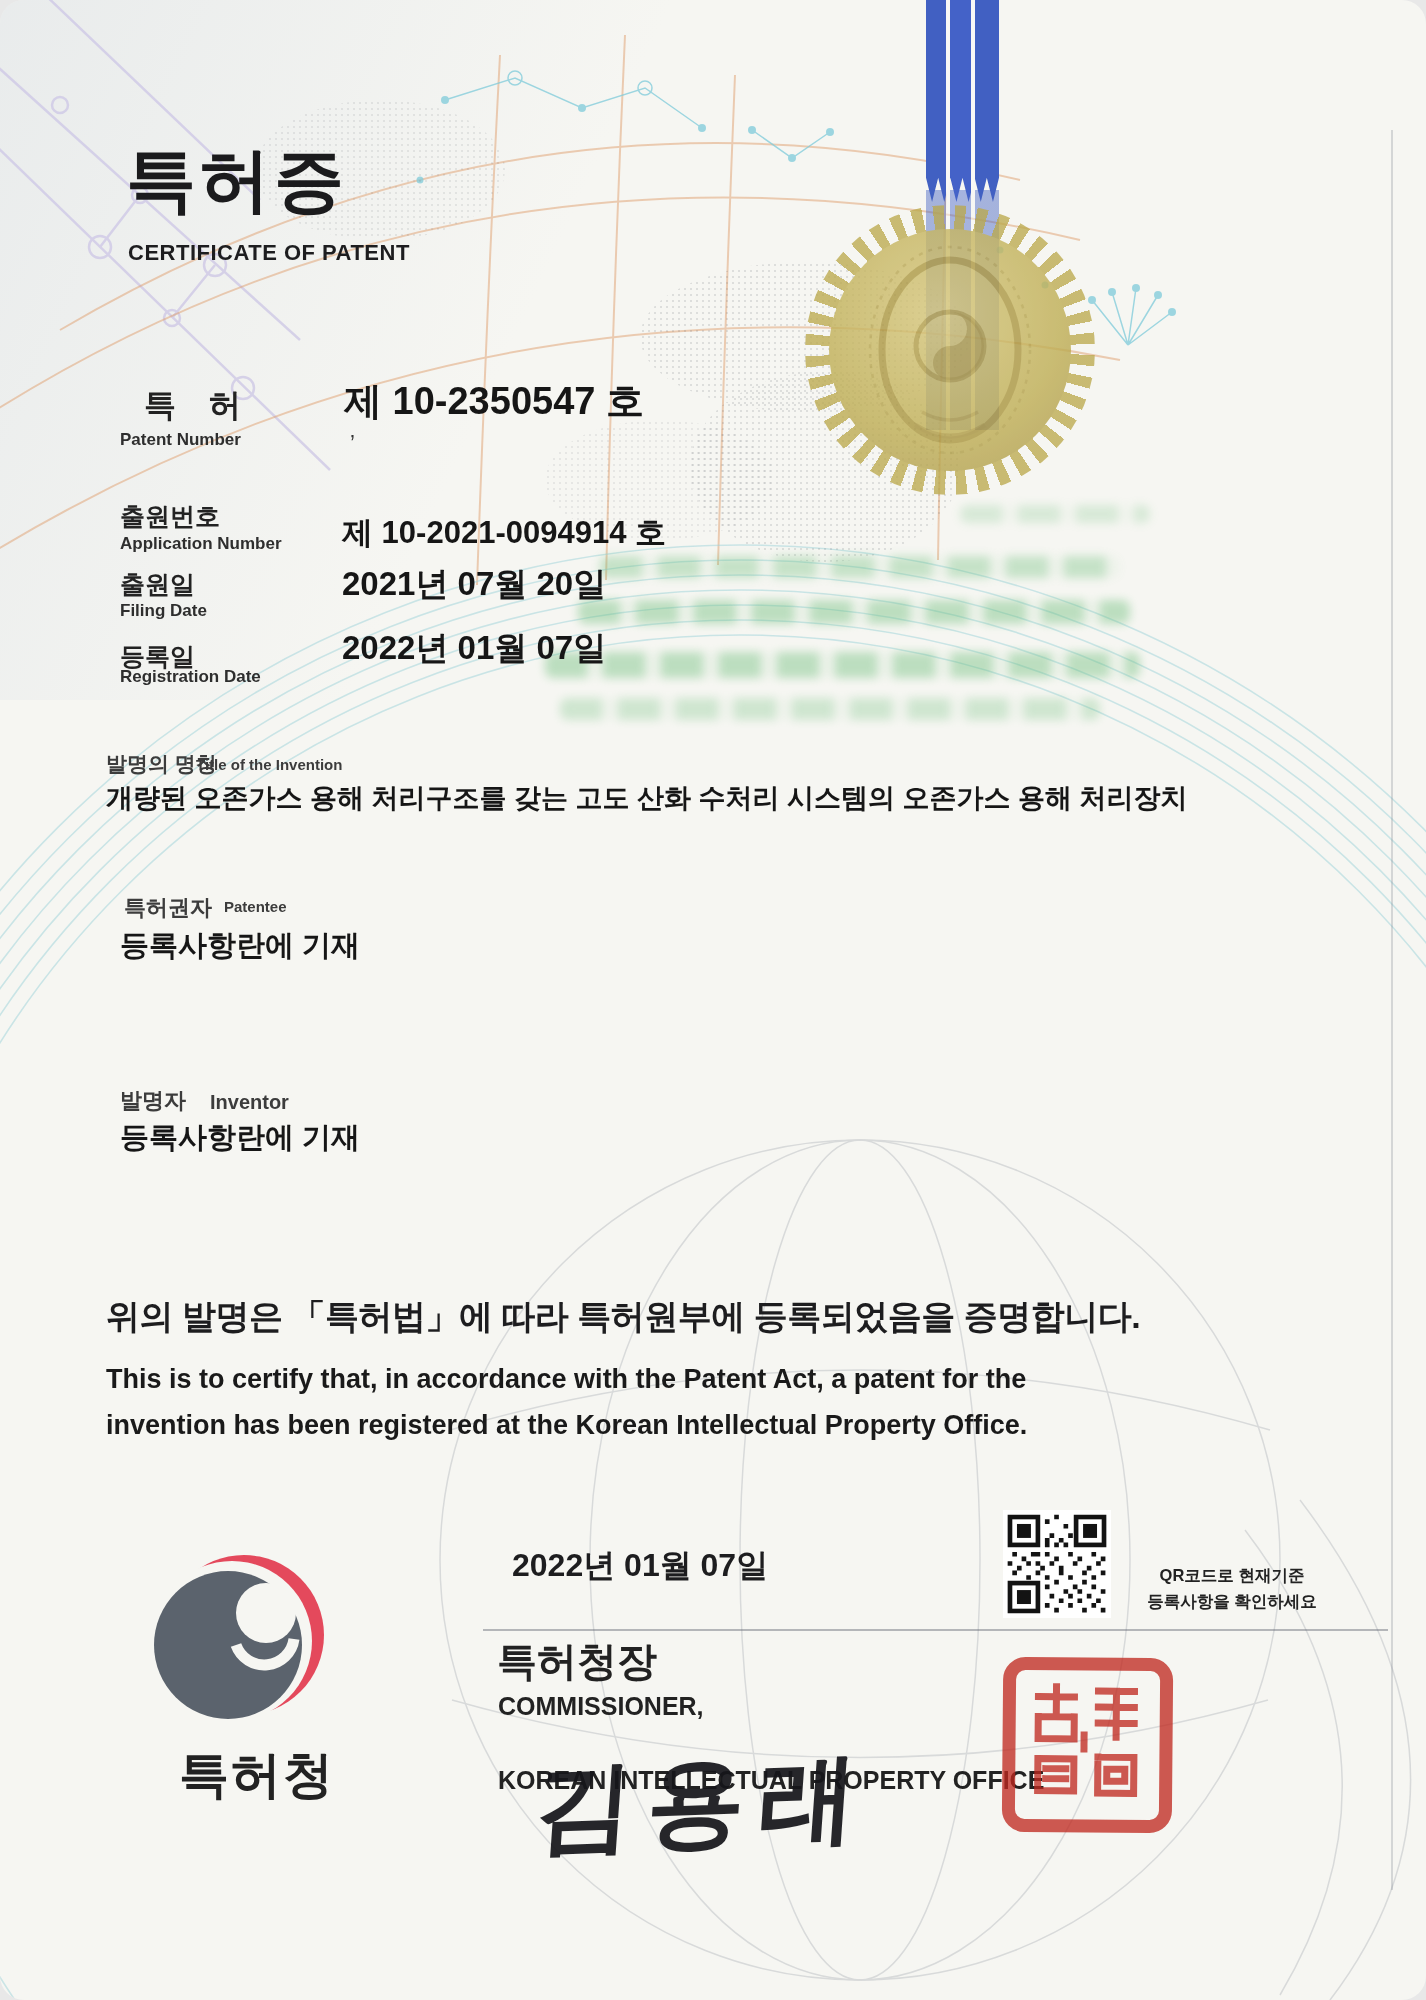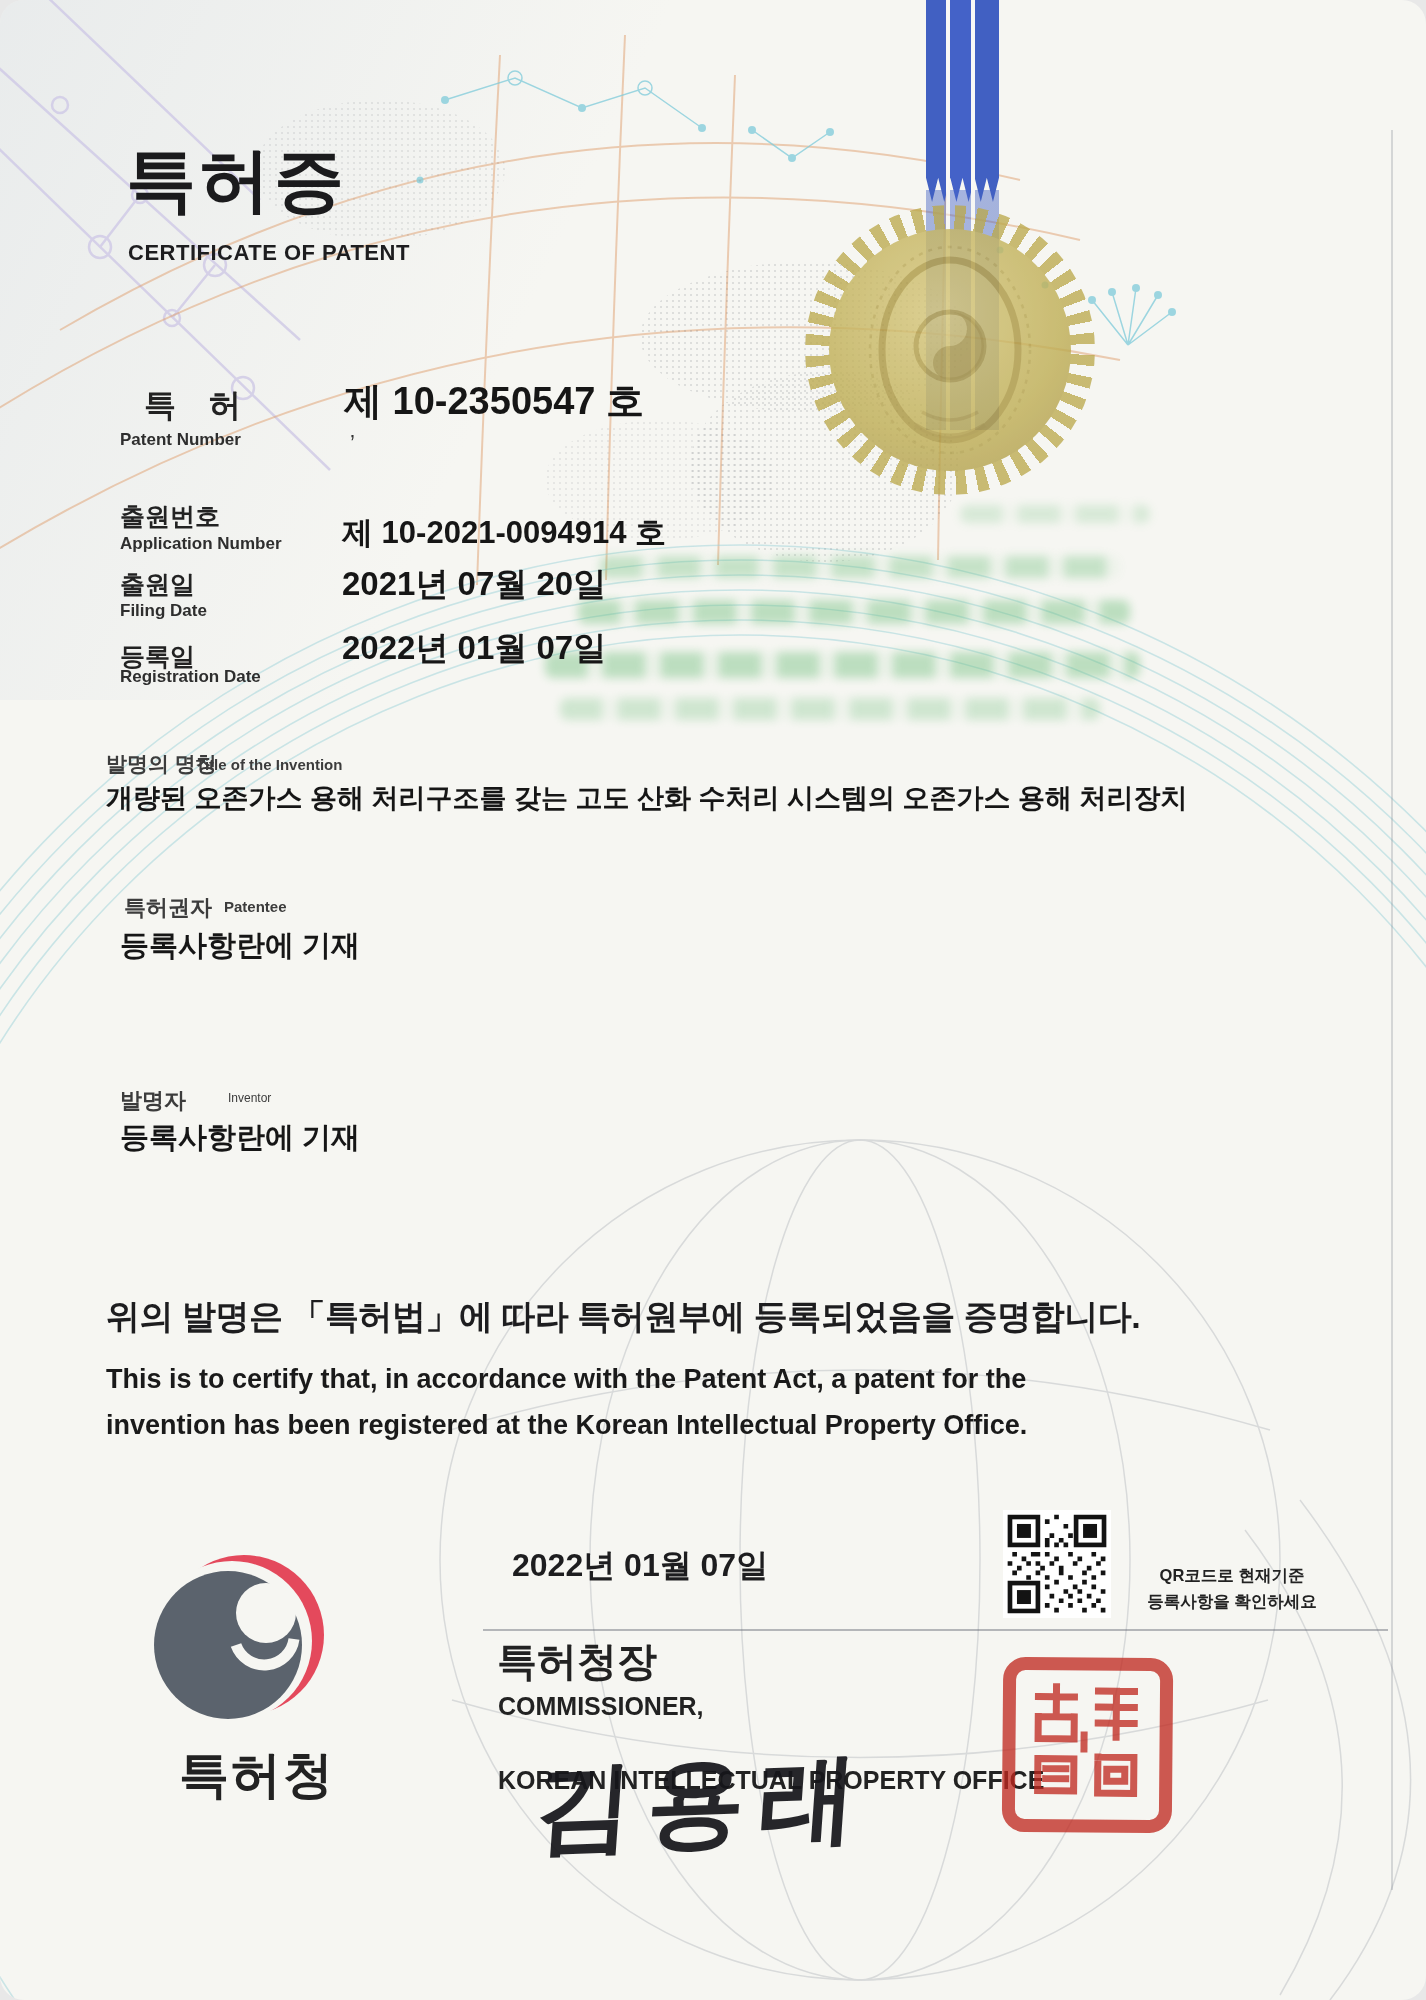--- a/index.html
+++ b/index.html
@@ -62,21 +62,21 @@
   .lab-reg{left:120px;top:632px;font-size:25px;margin-top:8px;}
   .sub-reg{left:120px;top:667px;font-size:17px;}
   .val-reg{left:342px;top:626px;font-size:33px;}
   .lab-inv{left:106px;top:750px;font-size:21px;font-weight:600;color:#3c3c3c;}
   .sub-inv{left:196px;top:756px;font-size:15px;font-weight:700;color:#3c3c3c;}
   .val-inv{left:106px;top:780px;font-size:27px;}
   .lab-patentee{left:124px;top:893px;font-size:22px;font-weight:600;color:#3c3c3c;}
   .sub-patentee{left:224px;top:898px;font-size:15px;font-weight:700;color:#3c3c3c;}
   .val-patentee{left:120px;top:926px;font-size:29px;}
   .lab-inventor{left:120px;top:1086px;font-size:22px;font-weight:600;color:#3c3c3c;}
-  .sub-inventor{left:210px;top:1091px;font-size:12px;font-weight:400;color:#3c3c3c;margin-left:18px;}
+  .sub-inventor{left:210px;top:1091px;font-size:20px;font-weight:700;color:#3c3c3c;}
   .val-inventor{left:120px;top:1118px;font-size:29px;}
   .stmt-kr{left:106px;top:1294px;font-size:34px;font-weight:700;letter-spacing:-.5px;}
   .stmt-en{left:106px;top:1356px;font-size:27px;font-weight:700;line-height:46px;width:1010px;color:#1a1a1a;}
   .issue-date{left:512px;top:1544px;font-size:32px;font-weight:600;}
   .comm-kr{left:497px;top:1634px;font-size:40px;font-weight:700;}
   .comm-en1{left:498px;top:1692px;font-size:25px;font-weight:700;}
   .comm-en2{left:498px;top:1727px;font-size:25px;font-weight:700;margin-top:39px;}
   .signature{left:535px;top:1738px;font-size:98px;font-weight:700;letter-spacing:14px;color:#15151a;
     font-family:"DejaVu Serif","Liberation Serif",serif;
     transform:rotate(-2deg) skewX(-6deg);opacity:.92;z-index:6;}

